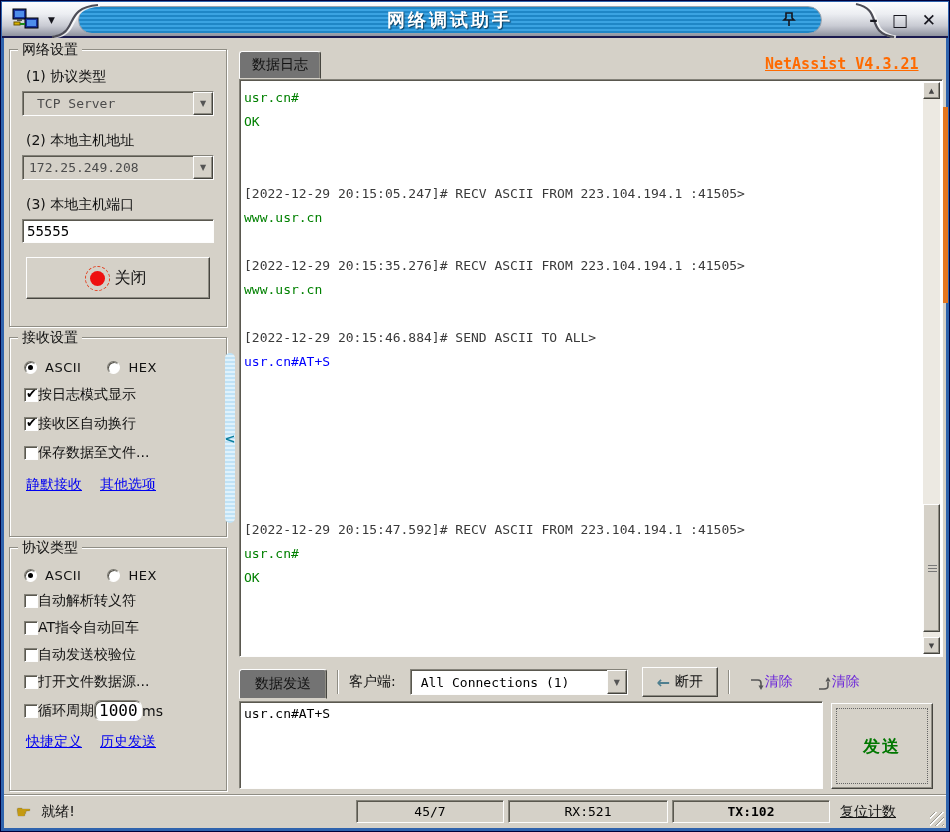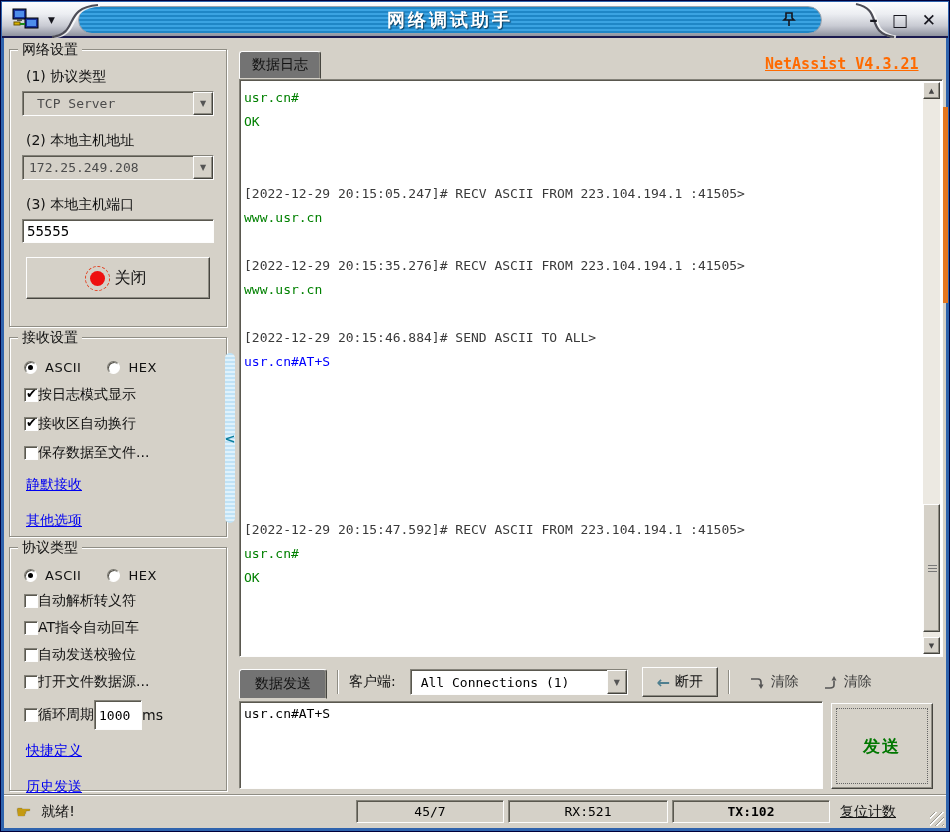--- a/index.html
+++ b/index.html
@@ -37,42 +37,42 @@
     font-size:14px;color:#000;padding:0 4px;outline:none;}
   .optrow{display:flex;align-items:center;gap:0;margin:11px 0 0 2px;}
   .cb{width:14px;height:14px;background:#fff;flex:none;position:relative;}
   .cb.checked::after{content:"✔";position:absolute;left:1px;top:-3px;font-size:13px;color:#000;}
   .radio{width:13px;height:13px;border-radius:50%;background:#fff;flex:none;position:relative;
     border:1px solid;border-color:#7a7870 #fff #fff #7a7870;box-shadow:inset 1px 1px 0 #55534b;}
   .radio.checked::after{content:"";position:absolute;left:3px;top:3px;width:5px;height:5px;border-radius:50%;background:#000;}
   .optlabel{font-size:14px;color:#111;}
   .alabel{font-size:13px;color:#111;letter-spacing:.5px;}
   .link{font-size:14px;color:#0000f0;text-decoration:underline;cursor:pointer;}
-  .linkrow{display:flex;gap:18px;margin:14px 0 4px 4px;flex-direction:column;}
+  .linkrow{display:flex;gap:18px;margin:14px 0 4px 4px;}
   
   .tab{position:absolute;height:28px;background:#737373;border:1px solid;
     border-color:#fdfdfd #46453f #d5d1c8 #fdfdfd;border-radius:3px 3px 0 0;
     display:flex;align-items:center;justify-content:center;font-size:14px;color:#111;
     box-shadow:inset -1px 0 0 #8f8d84;}
   .version{position:absolute;font-family:"DejaVu Sans Mono",monospace;font-weight:bold;
     font-size:15px;color:#ff6a00;text-decoration:underline;cursor:pointer;}
   .logbox{position:absolute;left:238px;top:78px;width:704px;height:578px;background:#fff;overflow:hidden;}
   .loglines{position:absolute;left:4px;top:6px;right:24px;}
   .log-line{font-family:"DejaVu Sans Mono",monospace;font-size:13px;line-height:24px;white-space:pre;}
   .log-line.recv{color:#008000;}
   .log-line.send{color:#0000ff;}
   .log-line.meta{color:#3a3a3a;}
   .vscroll{position:absolute;top:2px;right:2px;bottom:2px;width:17px;background:#ece9e2;}
   .sbtn{position:absolute;left:0;width:17px;height:17px;display:flex;align-items:center;justify-content:center;font-size:7px;color:#444;}
   .sthumb{position:absolute;left:0;width:17px;top:422px;height:128px;}
   .sgrip{position:absolute;left:4px;top:60px;width:9px;height:7px;
     background:repeating-linear-gradient(0deg,#777 0 1px,transparent 1px 3px);}
   .orange-strip{position:absolute;right:1px;top:106px;width:5px;height:196px;background:#e5761e;}
   .toolbar{position:absolute;left:238px;top:664px;width:704px;height:34px;display:flex;align-items:center;}
-  .flatbtn{display:flex;align-items:center;gap:6px;font-size:14px;color:#404040;cursor:pointer;padding:2px 4px;}
+  .flatbtn{display:flex;align-items:flex-end;font-size:14px;color:#6d28d9;cursor:pointer;padding:2px 4px;}
   .sep{width:2px;height:24px;border-left:1px solid #8f8d84;border-right:1px solid #fff;margin:0 10px;}
   .sendarea-text{position:absolute;left:238px;top:700px;width:584px;height:88px;background:#fff;
     font-family:"DejaVu Sans Mono",monospace;font-size:13px;color:#000;padding:4px;resize:none;outline:none;}
   .sendbtn{position:absolute;left:830px;top:702px;width:102px;height:86px;cursor:pointer;
     display:flex;align-items:center;justify-content:center;outline:1px dotted #666;outline-offset:-6px;}
   .sendbtn span{color:#007700;font-weight:bold;font-size:17px;letter-spacing:2px;}
   
   .splitter{position:absolute;left:224px;top:352px;width:10px;height:170px;border-radius:5px;
     background:repeating-linear-gradient(0deg,#bfe2f6 0 2px,#dff2fc 2px 4px);
     display:flex;align-items:center;justify-content:center;}
@@ -198,21 +198,21 @@
       <span class="cb sunken"></span>
       <span class="optlabel">自动发送校验位</span>
     </div>
     <div class="optrow" style="margin-top:9px;">
       <span class="cb sunken"></span>
       <span class="optlabel">打开文件数据源...</span>
     </div>
     <div class="optrow" style="margin-top:9px;">
       <span class="cb sunken"></span>
       <span class="optlabel">循环周期</span>
-      <input class="tin sunken" style="width: 48px; height: 30px; font-size: 13px;" value="1000">
+      <input class="tin sunken" style="width: 48px; height: 21px; font-size: 16px; border-radius: 7px;" value="1000">
       <span class="optlabel">ms</span>
     </div>
     <div class="linkrow" style="margin-top:12px;">
       <span class="link">快捷定义</span>
       <span class="link">历史发送</span>
     </div>
   </div>
 
   <div class="splitter">
     <span class="arrow">&lt;</span>

